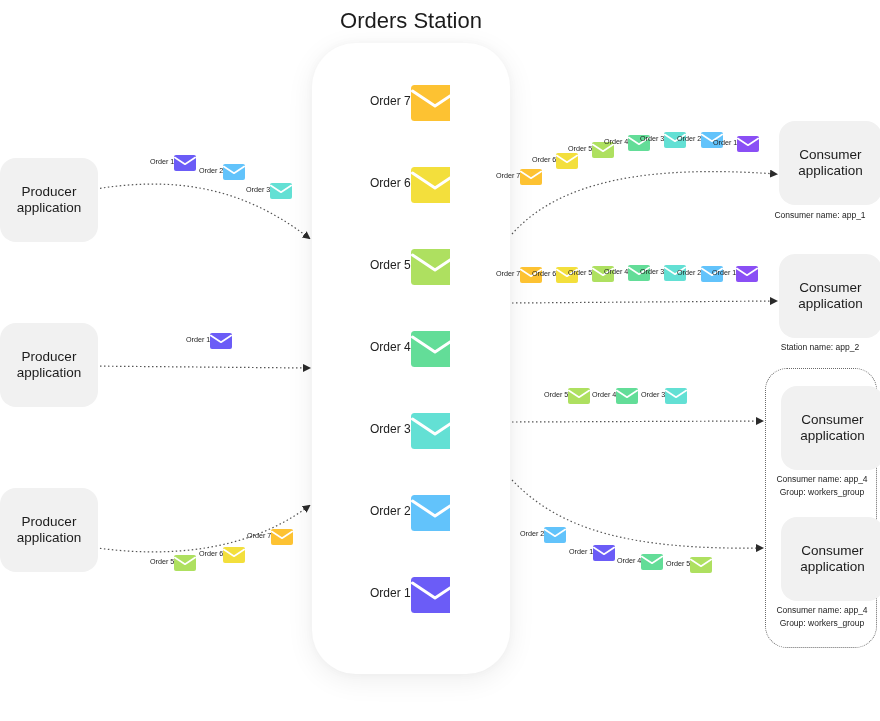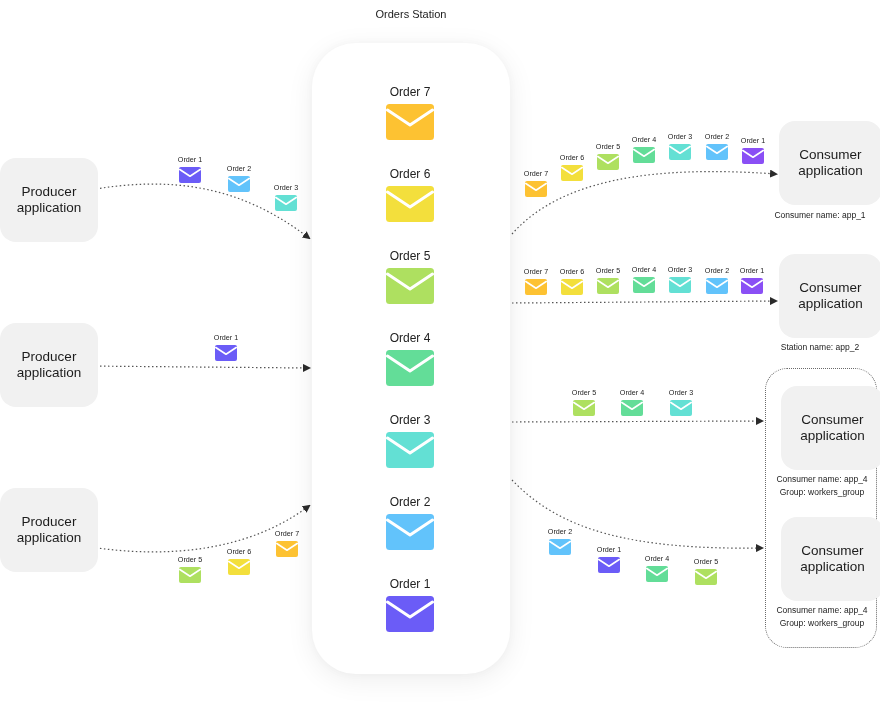--- a/index.html
+++ b/index.html
@@ -1,30 +1,30 @@
 <!DOCTYPE html>
 <html><head>
   <meta charset="utf-8">
   <style>
     html, body { margin: 0; padding: 0; background: #ffffff; }
     body { width: 880px; height: 721px; position: relative; overflow: hidden;
       font-family: "Liberation Sans", sans-serif; color: #1a1a1a; }
     .abs { position: absolute; }
-    .title { left: 312px; width: 198px; top: 8px; text-align: center; font-size: 11px; color: #1c1c1c; }
+    .title { left: 312px; width: 198px; top: 8px; text-align: center; font-size: 22px; color: #1c1c1c; }
     .station { left: 312px; top: 43px; width: 198px; height: 631px; background: #ffffff;
       border-radius: 44px; box-shadow: 0 6px 28px rgba(0,0,0,0.07), 0 0 10px rgba(0,0,0,0.03); }
     .app-box { background: #f1f1f1; border-radius: 16px; display: flex; align-items: center;
       justify-content: center; text-align: center; font-size: 13.5px; line-height: 16px; color: #1c1c1c; }
     .app-box span { display: block; }
     .prod { left: 0; width: 98px; height: 84px; }
     .cons { width: 103px; height: 84px; }
     .cap { font-size: 8.5px; color: #222; text-align: center; white-space: nowrap; line-height: 12px; }
     .group { left: 765px; top: 368px; width: 112px; height: 280px; border: 1.4px dotted #6a6a6a;
       border-radius: 22px; box-sizing: border-box; }
-    .env { display: flex; flex-direction: column; align-items: center; }
+    .env { display: flex; flex-direction: row; align-items: center; }
     .env .lbl { white-space: nowrap; color: #222; }
     .env.big .lbl { font-size: 12px; margin-bottom: 5px; }
     .env.small .lbl { font-size: 7.2px; margin-bottom: 3px; }
     .env svg { display: block; }
     svg.lines { position: absolute; left: 0; top: 0; }
   </style>
 </head>
 <body>
 
 <div class="abs title">Orders Station</div>

